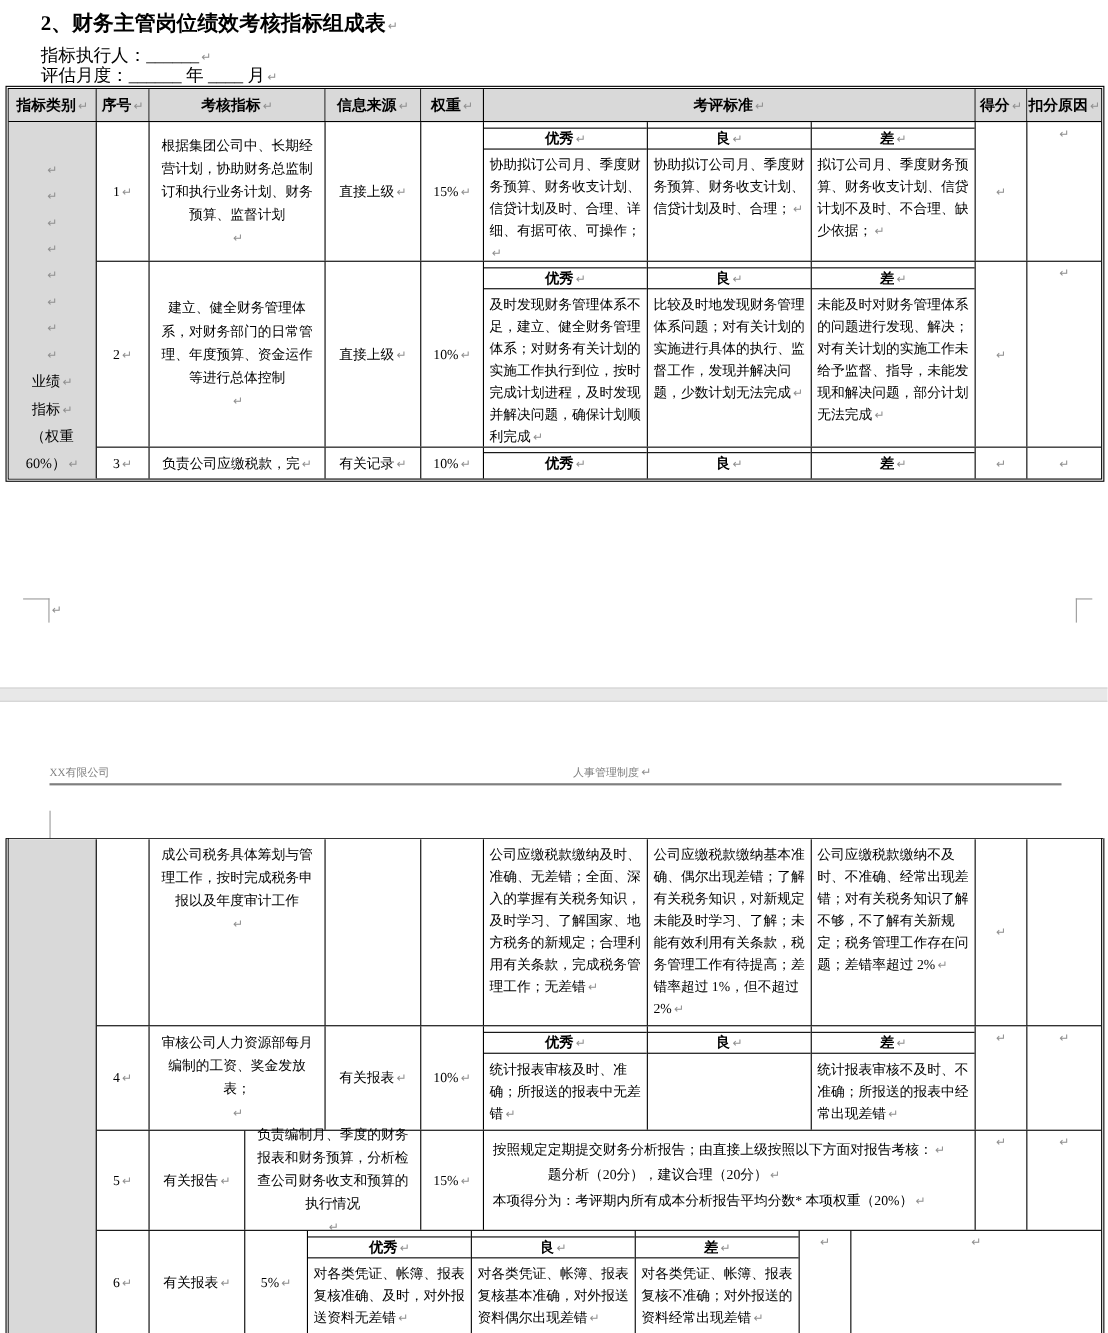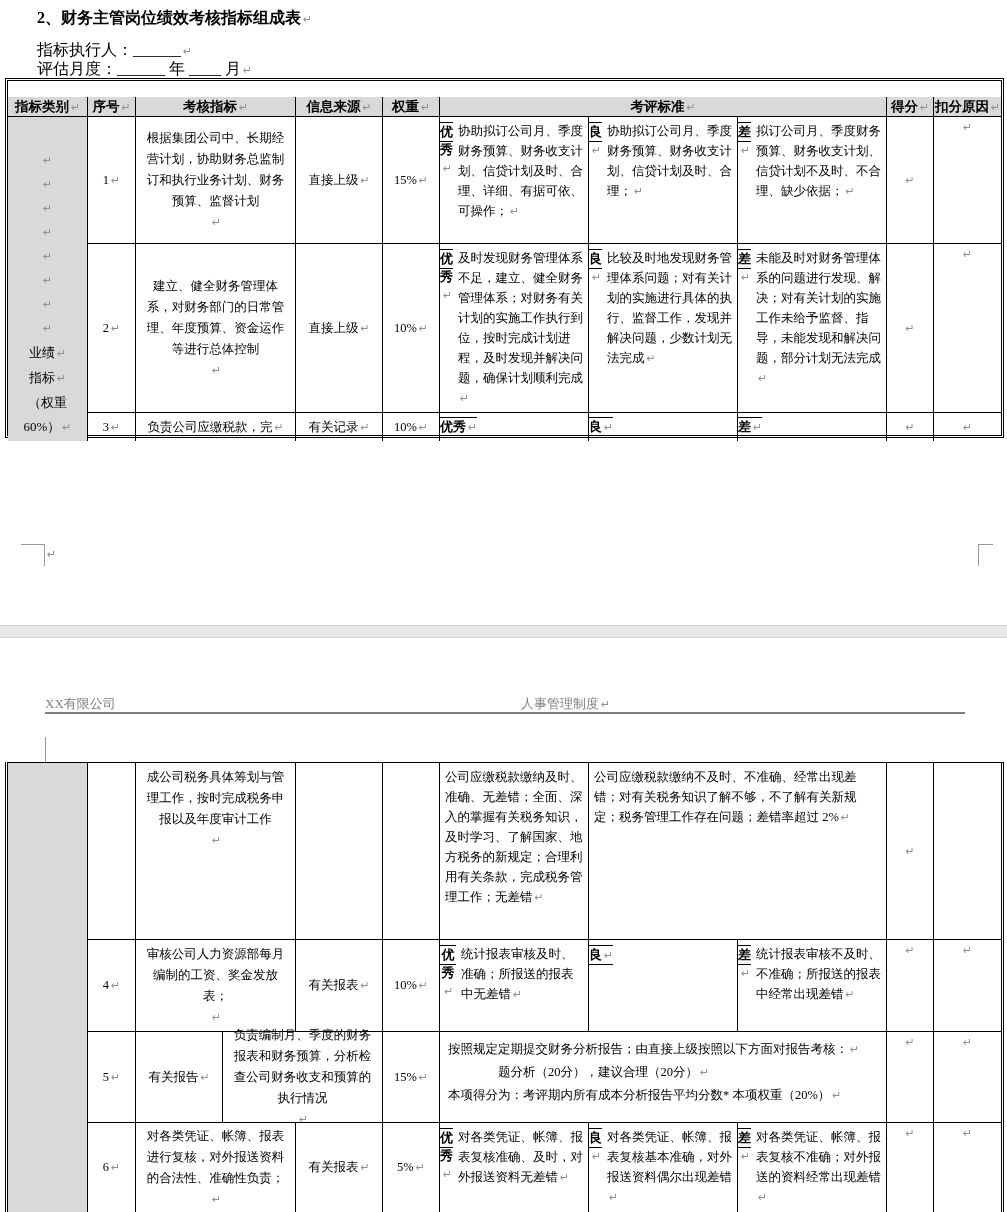--- a/index.html
+++ b/index.html
@@ -2,55 +2,55 @@
 <html><head>
 <meta charset="utf-8">
 <style>
   html,body{margin:0;padding:0;}
   body{font-family:"Liberation Serif","DejaVu Serif",serif;color:#000;}
   .canvas{position:relative;width:1007px;height:1212px;background:#fff;overflow:hidden;}
   
   .pm{color:#8f8f8f;font-size:11px;font-family:"DejaVu Sans",sans-serif;}
   .pe::after{content:"↵";color:#8f8f8f;font-size:11px;margin-left:2px;font-family:"DejaVu Sans",sans-serif;font-weight:normal;}
   
-  .title{position:absolute;left:37px;top:8px;font-size:16px;font-weight:bold;}
+  .title{position:absolute;left:37px;top:8px;font-size:19px;font-weight:bold;}
   .meta{position:absolute;left:37px;font-size:16px;}
   .meta.m1{top:40px;} .meta.m2{top:59px;}
   
   .tbl{position:absolute;left:5px;width:999px;box-sizing:border-box;background:#fff;font-size:12.5px;}
   .t1{top:78px;height:360px;border:3px double #000;}
   .t2{top:762px;height:450px;border-left:3px double #000;border-right:3px double #000;border-top:1px solid #000;}
-  .thead{display:flex;height:20px;border-bottom:1px solid #000;box-sizing:border-box;margin-top:16px;}
+  .thead{display:flex;height:30px;border-bottom:1px solid #000;box-sizing:border-box;}
   .th{background:#d9d9d9;font-weight:bold;font-size:13.5px;display:flex;align-items:center;justify-content:center;box-sizing:border-box;}
   .tbody{display:flex;height:calc(100% - 30px);}
   .t2 .tbody{height:100%;}
   .bR{border-right:1px solid #000;}
   .bB{border-bottom:1px solid #000;}
   .w-cat{width:80px;} .w-no{width:48px;} .w-ind{width:160px;} .w-src{width:87px;}
   .w-wt{width:57px;} .w-ass{width:447px;} .w-sc{width:47px;} .w-ded{flex:1;}
   .cat-cell{width:80px;background:#d9d9d9;box-sizing:border-box;text-align:center;line-height:24px;padding-top:32px;font-size:13px;}
   .cat-cell .pm{display:block;line-height:24px;}
   .catline{display:block;}
   .rowscol{flex:1;display:flex;flex-direction:column;}
   .row{display:flex;box-sizing:border-box;}
   .cell{box-sizing:border-box;}
   .mid{display:flex;align-items:center;justify-content:center;text-align:center;}
   .topc{display:flex;justify-content:center;padding-top:4px;box-sizing:border-box;}
   .ind-cell{display:flex;flex-direction:column;justify-content:center;text-align:center;padding:2px 6px;line-height:21px;}
   .ind-top{justify-content:flex-start;padding-top:4px;}
   .assess{display:flex;box-sizing:border-box;}
-  .acol{width:149px;box-sizing:border-box;display:flex;font-family:Liberation Serif, serif;}
+  .acol{width:149px;box-sizing:border-box;display:flex;flex-direction:column;font-family:Liberation Serif, serif;}
   .acol:last-child{width:auto;flex:1;}
   .strip{margin-top:5px;height:18px;line-height:18px;border-top:1px solid #000;border-bottom:1px solid #000;text-align:center;font-weight:bold;font-size:13px;}
   .acontent{padding:4px 5px;line-height:20px;text-align:left;}
   .assess5{display:block;padding:6px 8px;line-height:22px;box-sizing:border-box;}
   .l-indent{padding-left:50px;}
   
   .band{position:absolute;left:0;top:625px;width:1007px;height:13px;background:#e8e8e8;border-top:1px solid #d2d2d2;border-bottom:1px solid #d2d2d2;box-sizing:border-box;}
-  .p2head{position:absolute;top:695px;font-size:13px;color:#7f7f7f;}
+  .p2head{position:absolute;top:695px;font-size:10px;color:#7f7f7f;}
   .p2head.hl{left:45px;} .p2head.hr{left:521px;}
   .p2rule{position:absolute;left:45px;top:712px;width:920px;border-top:2px solid #7f7f7f;}
   .cmark{position:absolute;box-sizing:border-box;}
   .cm-bl{left:21px;top:544px;width:24px;height:22px;border-top:1px solid #9a9a9a;border-right:1px solid #9a9a9a;}
   .cm-br{left:978px;top:544px;width:15px;height:22px;border-top:1px solid #9a9a9a;border-left:1px solid #9a9a9a;}
   .cm-p1p{position:absolute;left:47px;top:548px;}
   .cm-tl2{left:45px;top:737px;width:12px;height:26px;border-left:1px solid #9a9a9a;}
 </style>
 </head>
 <body>
@@ -225,20 +225,23 @@
 
         <div class="row bB" style="height:183px;">
           <div class="cell w-no bR"></div>
           <div class="cell w-ind bR ind-cell ind-top pe">成公司税务具体筹划与管理工作，按时完成税务申报以及年度审计工作</div>
           <div class="cell w-src bR"></div>
           <div class="cell w-wt bR"></div>
           <div class="cell w-ass bR assess">
             <div class="acol bR">
                 <div class="acontent pe">公司应缴税款缴纳及时、准确、无差错；全面、深入的掌握有关税务知识，及时学习、了解国家、地方税务的新规定；合理利用有关条款，完成税务管理工作；无差错</div>
               </div>
+            <div class="acol bR">
+                <div class="acontent pe">公司应缴税款缴纳基本准确、偶尔出现差错；了解有关税务知识，对新规定未能及时学习、了解；未能有效利用有关条款，税务管理工作有待提高；差错率超过 1%，但不超过 2%</div>
+              </div>
             <div class="acol">
                 <div class="acontent pe">公司应缴税款缴纳不及时、不准确、经常出现差错；对有关税务知识了解不够，不了解有关新规定；税务管理工作存在问题；差错率超过 2%</div>
               </div>
           </div>
           <div class="cell w-sc bR mid">
               <span class="pm">↵</span>
             </div>
           <div class="cell w-ded"></div>
         </div>
 
@@ -295,21 +298,20 @@
             </div>
           <div class="cell w-ded topc">
               <span class="pm">↵</span>
             </div>
         </div>
 
         <div class="row" style="flex:1;">
           <div class="cell w-no bR mid">
               <span class="pe">6</span>
             </div>
-          <div class="cell w-ind bR ind-cell pe">对各类凭证、帐簿、报表进行复核，对外报送资料的合法性、准确性负责；</div>
           <div class="cell w-src bR mid">
               <span class="pe">有关报表</span>
             </div>
           <div class="cell w-wt bR mid">
               <span class="pe">5%</span>
             </div>
           <div class="cell w-ass bR assess">
             <div class="acol bR">
                 <div class="strip"><span class="pe">优秀</span></div>
                 <div class="acontent pe">对各类凭证、帐簿、报表复核准确、及时，对外报送资料无差错</div>

